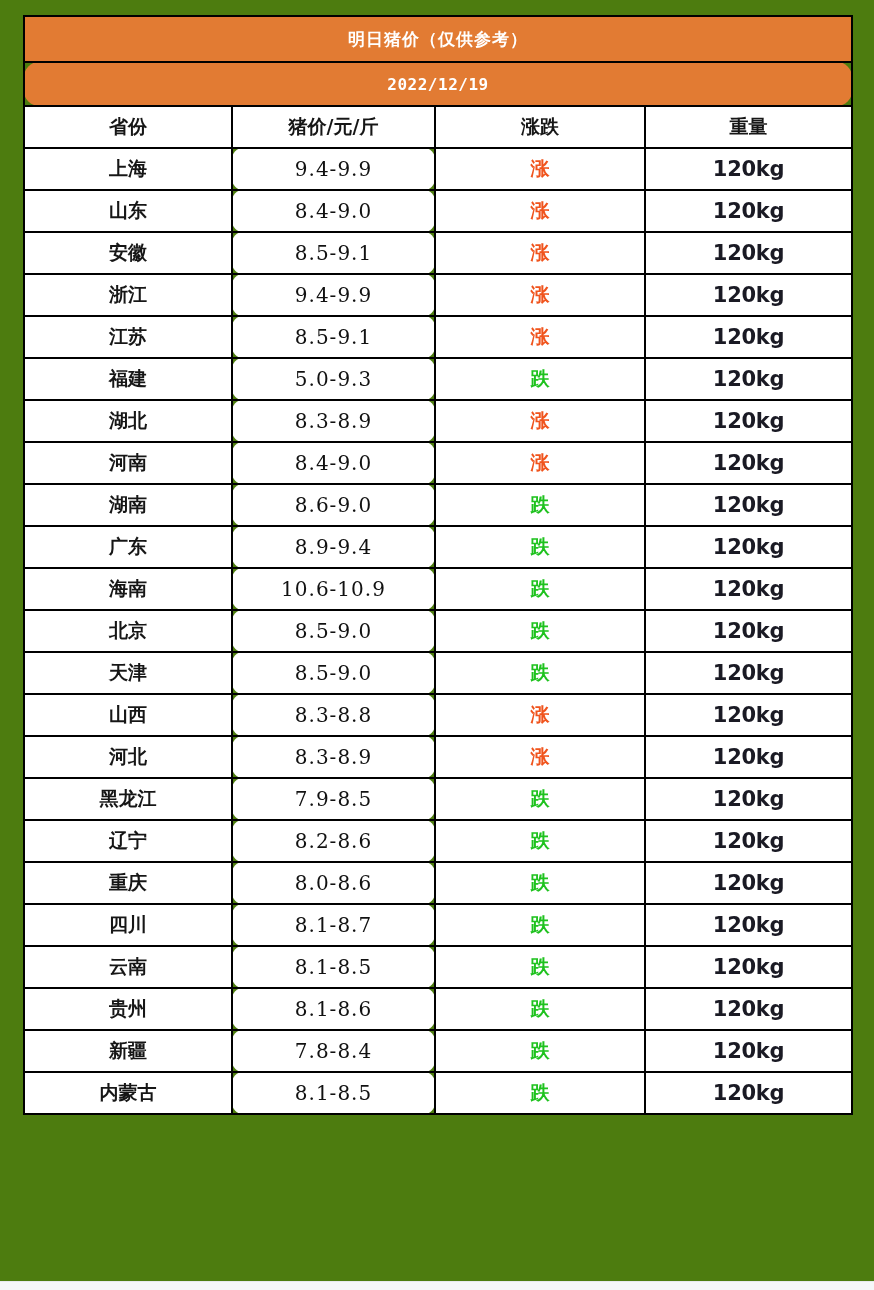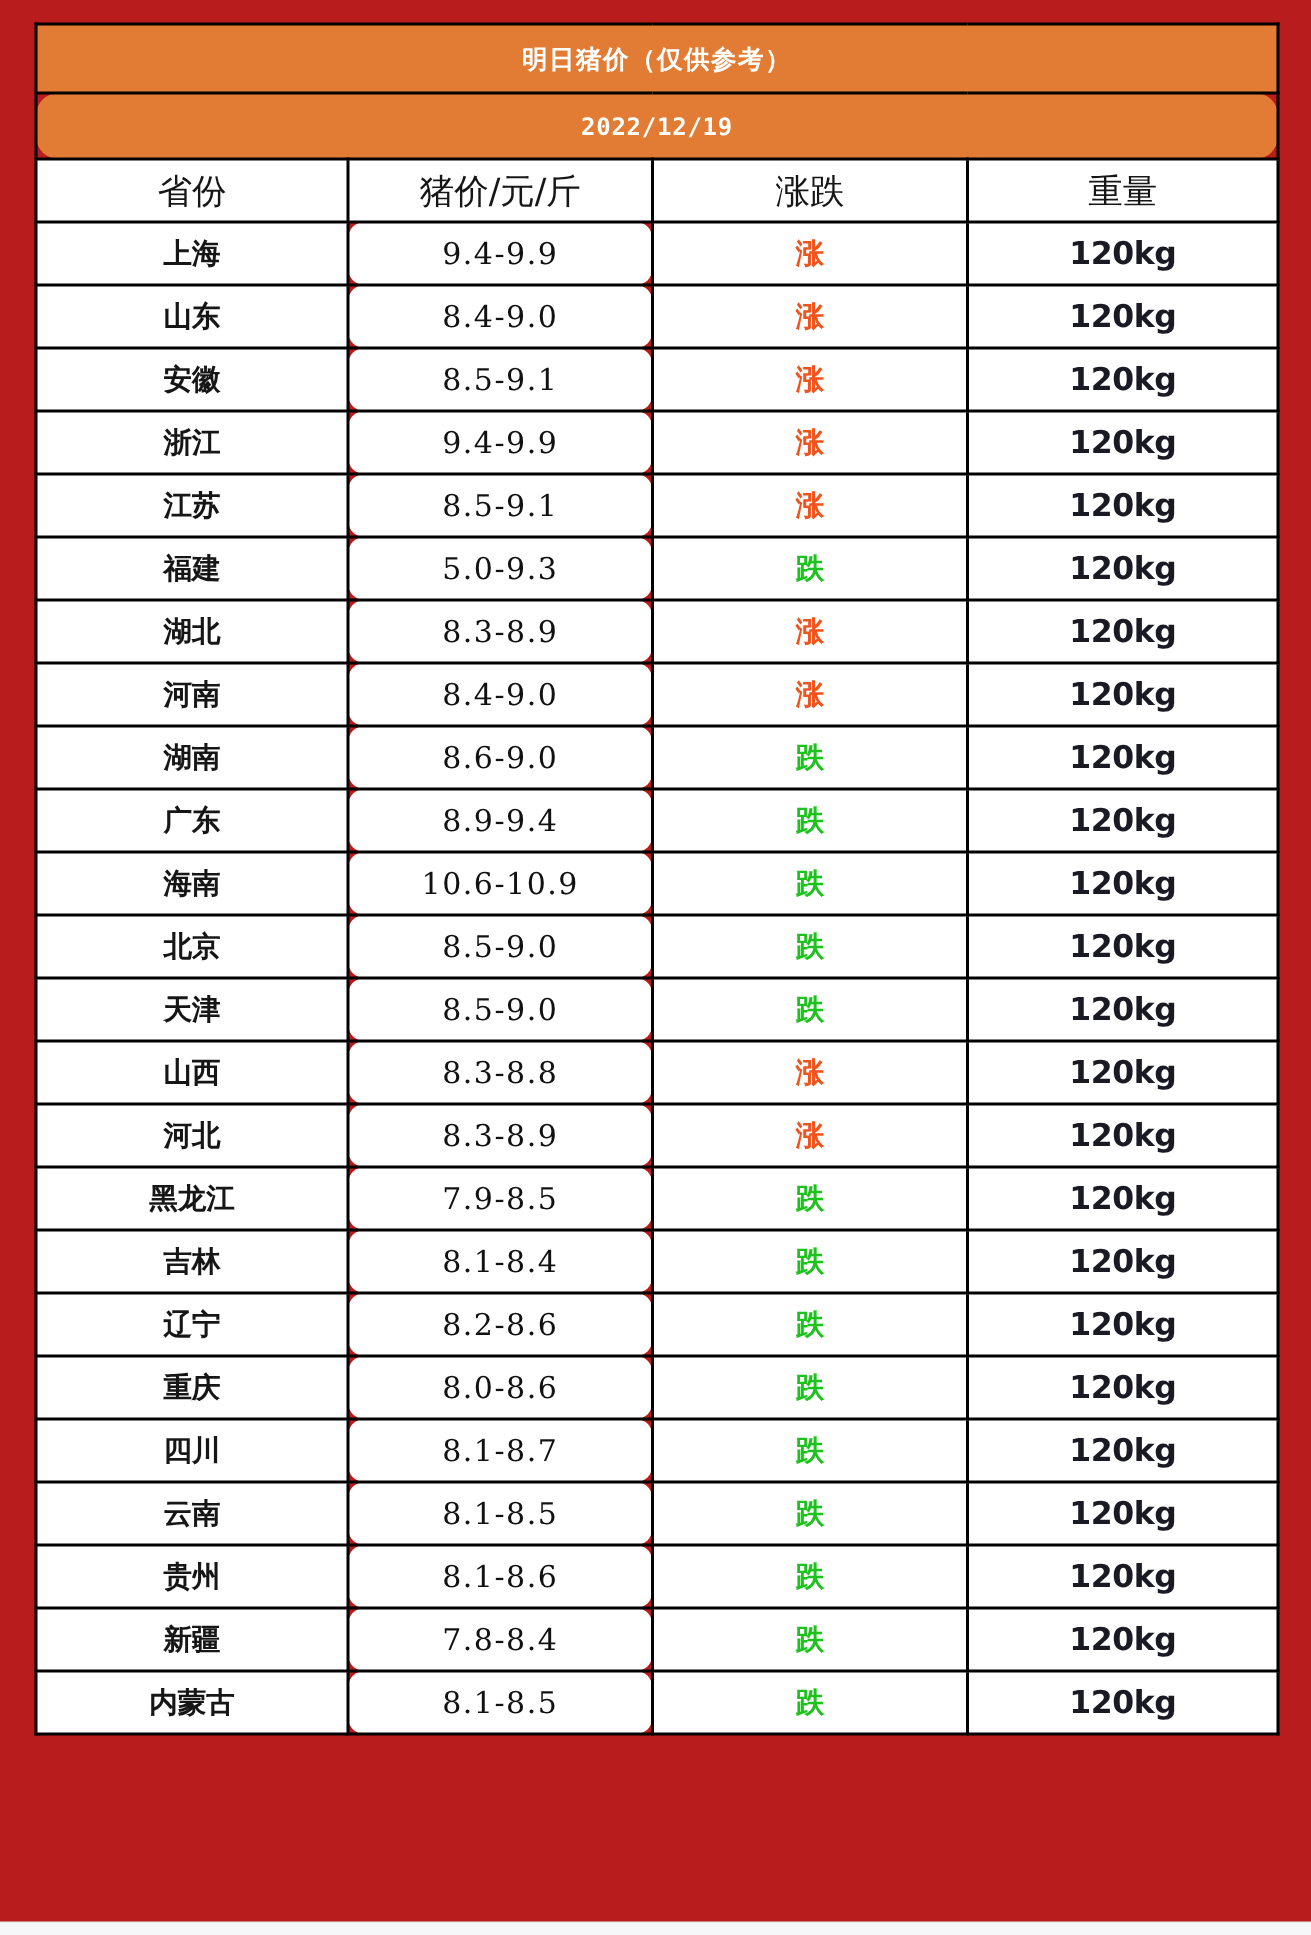--- a/index.html
+++ b/index.html
@@ -13,21 +13,21 @@
     height: 1290px;
     font-family: "Liberation Sans", "DejaVu Sans", sans-serif;
     -webkit-font-smoothing: none;
   }
 
   .page {
     position: relative;
     width: 874px;
     height: 1290px;
     box-sizing: border-box;
-    background: #b91c1c;
+    background: #4d7c0f;
     overflow: hidden;
   }
 
   .table-wrap {
     position: absolute;
     left: 23px;
     top: 15px;
     width: 828px;
   }
 
@@ -73,22 +73,22 @@
     font-size: 16px;
     font-weight: bold;
     letter-spacing: 0.5px;
     font-family: "DejaVu Sans Mono", "Liberation Mono", monospace;
     border-radius: 15px;
   }
 
   
   .col-head {
     height: 40px;
-    font-size: 23px;
-    font-weight: normal;
+    font-size: 19px;
+    font-weight: bold;
     color: #161616;
     font-family: "DejaVu Sans", "Liberation Sans", sans-serif;
   }
 
   
   tr.data-row td { height: 40px; }
 
   td.province {
     font-size: 19px;
     font-weight: bold;
@@ -259,26 +259,20 @@
             <td class="trend up" style="color: rgb(240, 84, 29);">涨</td>
             <td class="weight">120kg</td>
           </tr>
           <tr class="data-row">
             <td class="province">黑龙江</td>
             <td class="price">7.9-8.5</td>
             <td class="trend down" style="color: rgb(30, 194, 30);">跌</td>
             <td class="weight">120kg</td>
           </tr>
           <tr class="data-row">
-            <td class="province">吉林</td>
-            <td class="price">8.1-8.4</td>
-            <td class="trend down" style="color: rgb(30, 194, 30);">跌</td>
-            <td class="weight">120kg</td>
-          </tr>
-          <tr class="data-row">
             <td class="province">辽宁</td>
             <td class="price">8.2-8.6</td>
             <td class="trend down" style="color: rgb(30, 194, 30);">跌</td>
             <td class="weight">120kg</td>
           </tr>
           <tr class="data-row">
             <td class="province">重庆</td>
             <td class="price">8.0-8.6</td>
             <td class="trend down" style="color: rgb(30, 194, 30);">跌</td>
             <td class="weight">120kg</td>

